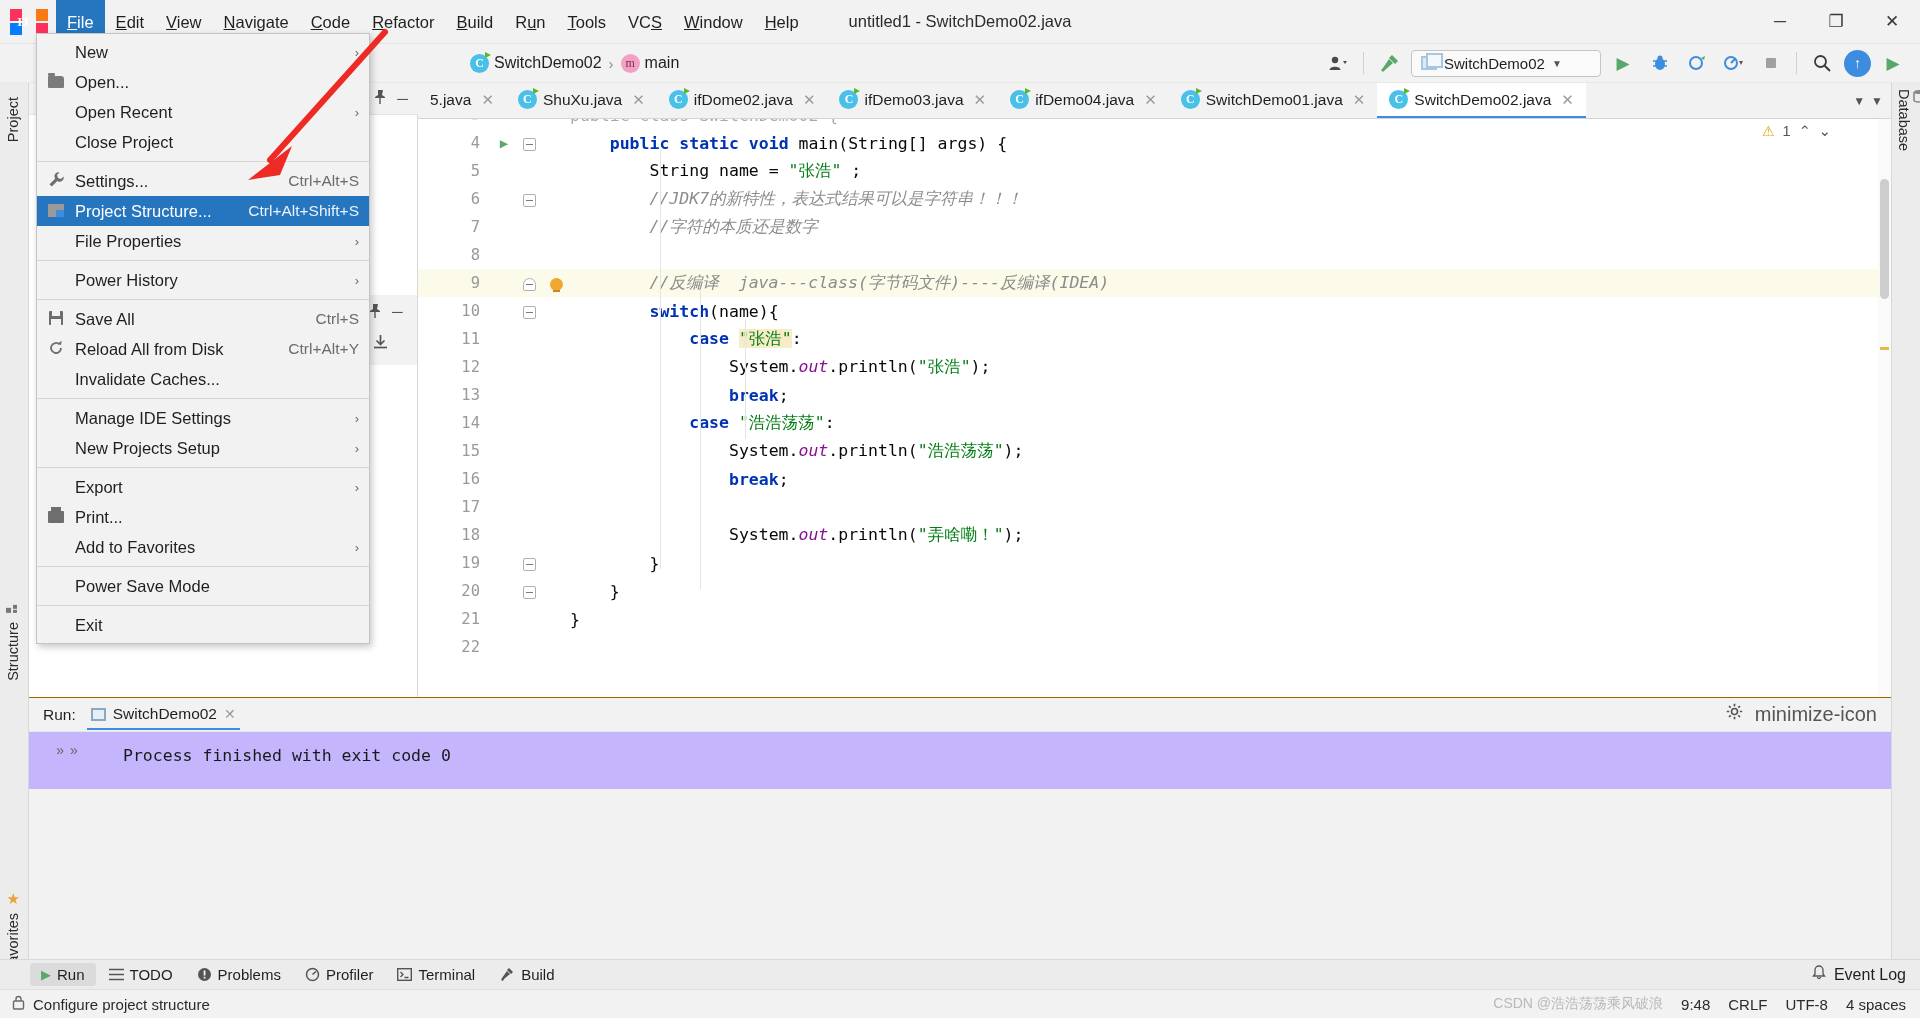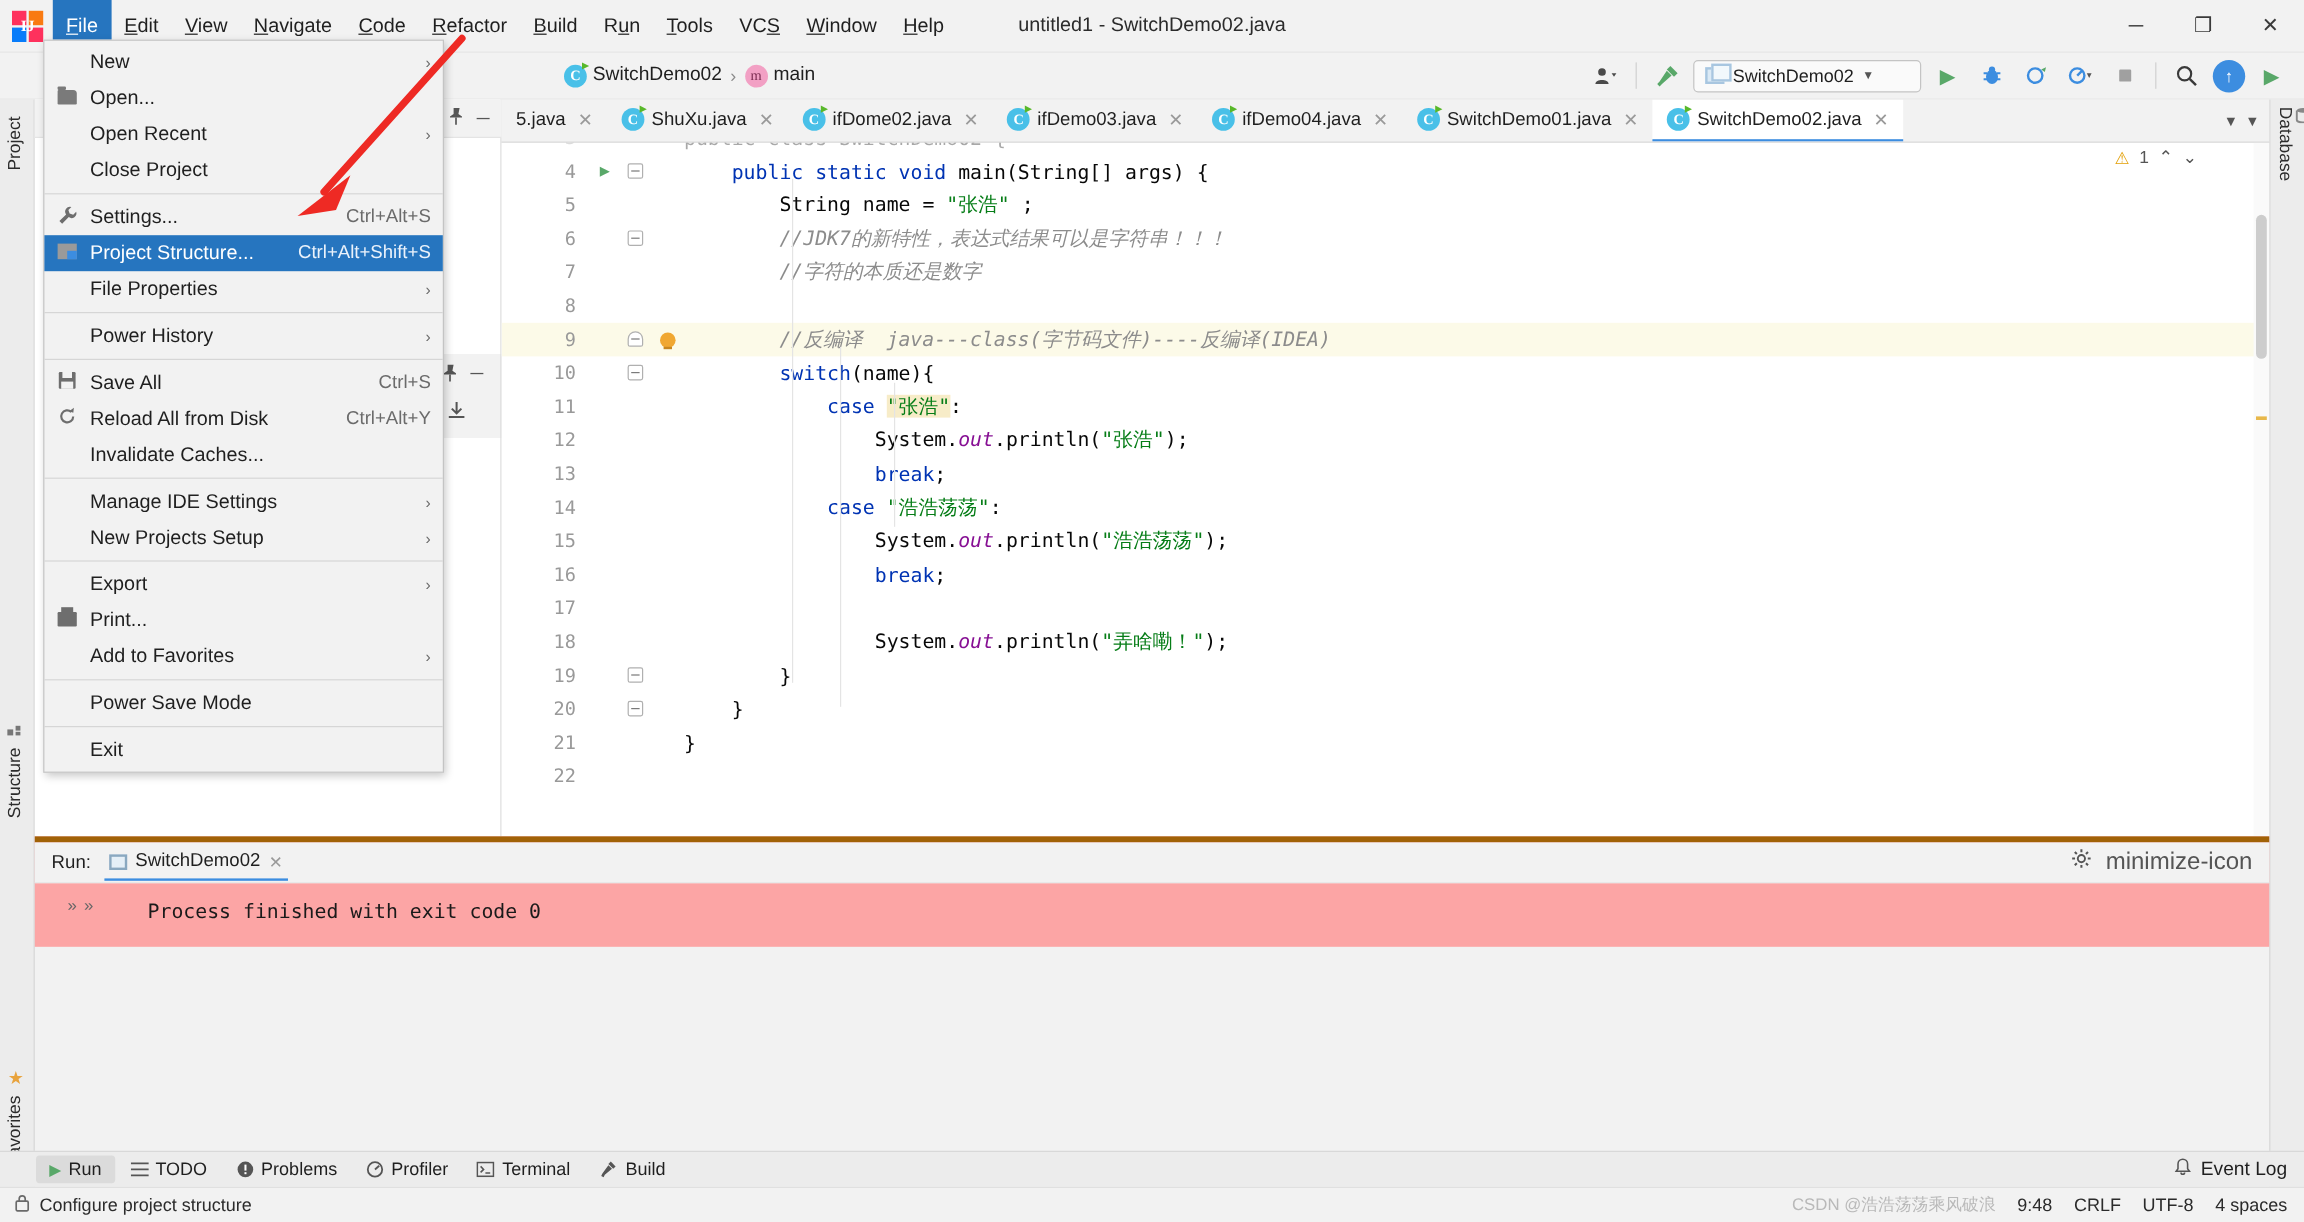--- a/index.html
+++ b/index.html
@@ -12,21 +12,21 @@
   }
   #app { position: relative; width: 1920px; height: 1018px; }
 
   
   .titlebar {
     position: absolute; top: 0; left: 0; width: 1920px; height: 44px;
     background: #f2f2f2; display: flex; align-items: center;
     border-bottom: 1px solid #e3e3e3;
   }
   .ij-logo {
-    width: 26px; height: 26px; margin-left: 10px; margin-right: 8px;
+    width: 38px; height: 26px; margin-left: 10px; margin-right: 8px;
     position: relative; flex: none;
   }
   .ij-logo .q { position: absolute; width: 12px; height: 12px; }
   .ij-logo .q1 { left:0; top:0; background:#fe315d; }
   .ij-logo .q2 { right:0; top:0; background:#f97a12; }
   .ij-logo .q3 { left:0; bottom:0; background:#087cfa; }
   .ij-logo .q4 { right:0; bottom:0; background:#fe315d; }
   .ij-logo .mark {
     position:absolute; left:5px; top:4px; width:16px; height:18px;
     color:#fff; font-size:13px; font-weight:bold; font-family:"Liberation Serif", serif;
@@ -176,21 +176,21 @@
   .bulbcol { width: 28px; flex: none; text-align: center; }
   .bulb {
     display:inline-block; width: 13px; height: 13px; border-radius: 50%;
     background: #f0a732; position: relative; vertical-align: middle;
   }
   .bulb::after {
     content:""; position:absolute; left:3px; bottom:-4px; width:7px; height:3px;
     border-top: 2px solid #c8861f;
   }
   .ctext { white-space: pre; flex: 1; }
-  .kw { color: #0033b3; font-weight: 400; text-align: center; }
+  .kw { color: #0033b3; font-weight: 700; text-align: center; }
   .str { color: #067d17; }
   .cmt { color: #8c8c8c; font-style: italic; }
   .fld { color: #871094; font-style: italic; }
   .plain { color: #080808; }
   .hlstr { background: #f7ecc8; }
   .foldbox {
     display:inline-block; width:13px; height:13px; border:1px solid #b0b0b0; border-radius:2px;
     background:#fff; position:relative; vertical-align: middle;
   }
   .foldbox::after {
@@ -210,21 +210,21 @@
   }
   .scroll-thumb {
     position: absolute; right: 2px; top: 60px; width: 9px; height: 120px;
     background: #cdcdcd; border-radius: 5px;
   }
   .mark-stripe { position: absolute; right: 2px; width: 9px; height: 3px; }
 
   
   .runpanel {
     position: absolute; left: 29px; top: 697px; right: 29px; height: 92px;
-    background: #fca5a5; border-top: 5px solid #a16207;
+    background: #c4b5fd; border-top: 1px solid #a16207;
   }
   .runhead {
     height: 34px; display: flex; align-items: center; gap: 11px; padding-left: 14px;
     background: #f2f2f2; border-bottom: 1px solid #e8e8e8;
   }
   .runhead .lbl { font-size: 15.5px; color: #1f1f1f; }
   .runtab {
     display: flex; align-items: center; gap: 7px; font-size: 15.5px;
     border-bottom: 2px solid #3c8de0; padding: 6px 4px 5px 4px; cursor: default;
   }

